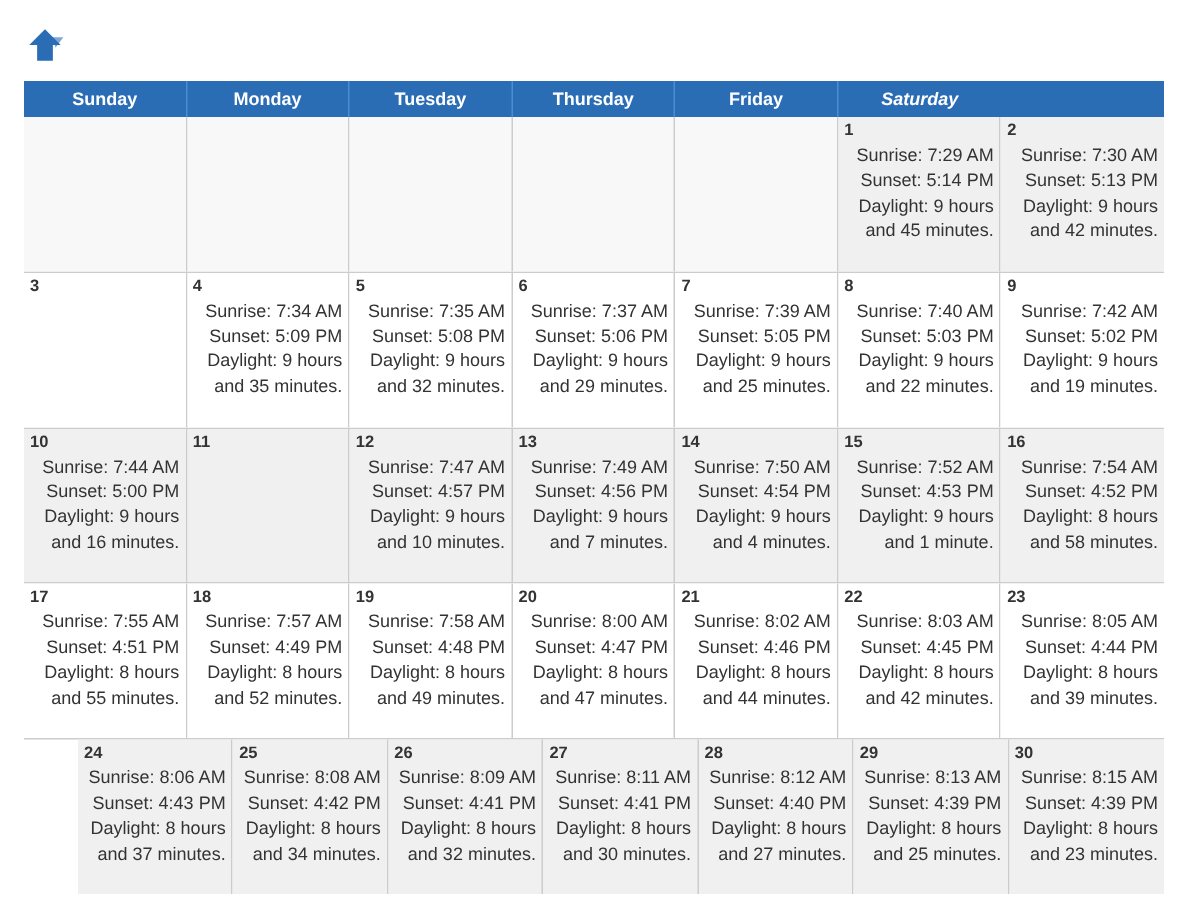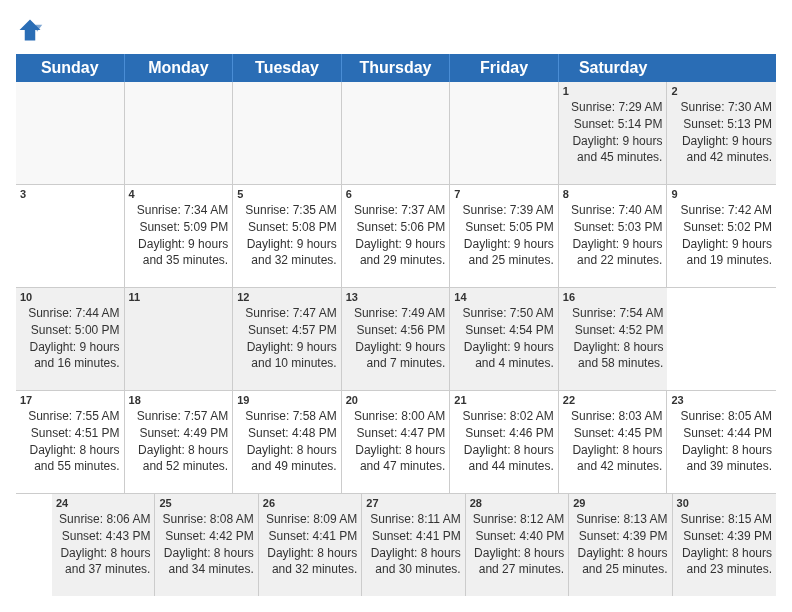--- a/index.html
+++ b/index.html
@@ -56,27 +56,27 @@
       display: flex;
       flex-direction: column;
     }
     .cal-header-row {
       display: grid;
       grid-template-columns: repeat(7, 1fr);
       background: #2a6db5;
     }
     .cal-header-cell {
       color: #fff;
-      font-size: 16px;
+      font-size: 12px;
       font-weight: bold;
       padding: 5px 4px;
       text-align: center;
       border-right: 1px solid #4a8dd5;
     }
-    .cal-header-cell:last-child { border-right: none; }
+    .cal-header-cell:last-child { border-right: none; font-style: italic; }
     .cal-body {
       flex: 1;
       display: flex;
       flex-direction: column;
     }
     .cal-row {
       flex: 1;
       display: grid;
       grid-template-columns: repeat(7, 1fr);
       border-bottom: 1px solid #ccc;
@@ -195,20 +195,24 @@
           </div>
           <div class="cal-cell shaded">
             <span class="day-num">13</span>
             <div class="day-info">Sunrise: 7:49 AM<br>Sunset: 4:56 PM<br>Daylight: 9 hours and 7 minutes.</div>
           </div>
           <div class="cal-cell shaded">
             <span class="day-num">14</span>
             <div class="day-info">Sunrise: 7:50 AM<br>Sunset: 4:54 PM<br>Daylight: 9 hours and 4 minutes.</div>
           </div>
           <div class="cal-cell shaded">
+            <span class="day-num">15</span>
+            <div class="day-info">Sunrise: 7:52 AM<br>Sunset: 4:53 PM<br>Daylight: 9 hours and 1 minute.</div>
+          </div>
+          <div class="cal-cell shaded">
             <span class="day-num">16</span>
             <div class="day-info">Sunrise: 7:54 AM<br>Sunset: 4:52 PM<br>Daylight: 8 hours and 58 minutes.</div>
           </div>
         </div>
         <div class="cal-row">
           <div class="cal-cell">
             <span class="day-num">17</span>
             <div class="day-info">Sunrise: 7:55 AM<br>Sunset: 4:51 PM<br>Daylight: 8 hours and 55 minutes.</div>
           </div>
           <div class="cal-cell">

